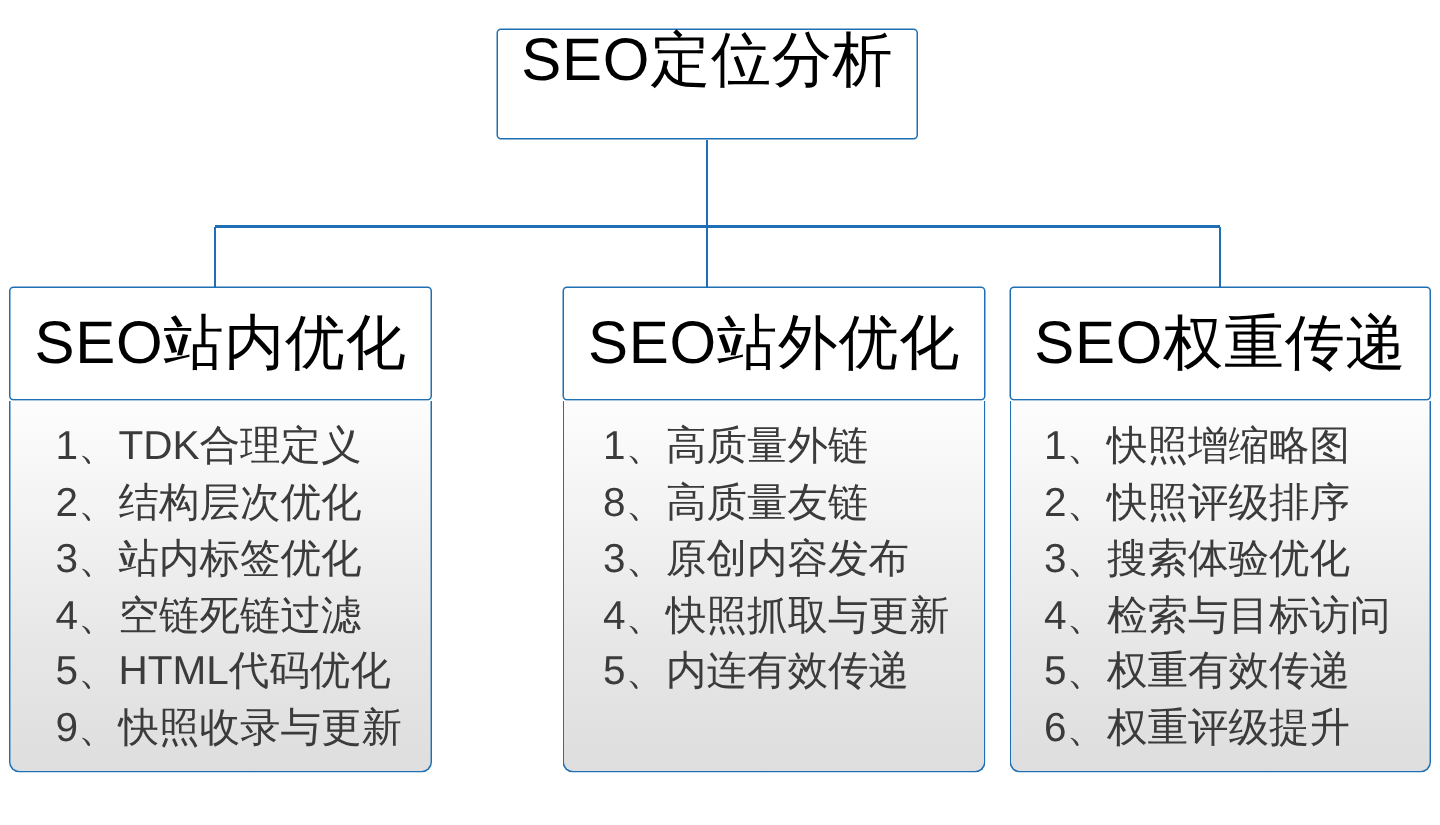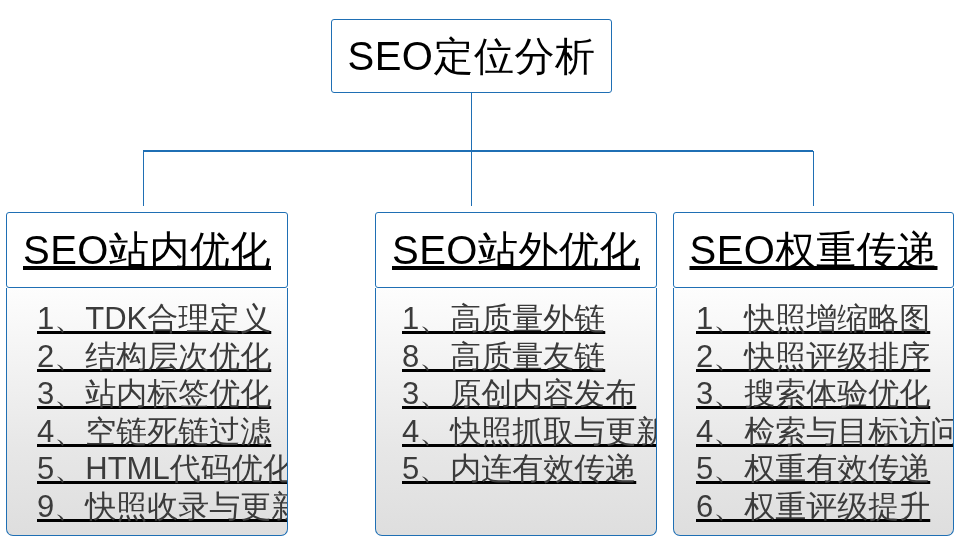--- a/index.html
+++ b/index.html
@@ -39,39 +39,37 @@
     position: absolute;
     left: 331px;
     top: 19px;
     width: 281px;
     height: 74px;
     box-sizing: border-box;
     border: 1.4px solid #1f6fb4;
     background: #ffffff;
     border-radius: 3px;
     display: flex;
-    align-items: center;
     justify-content: center;
   }
   #root-node .node-title {
     font-size: 40px;
     font-weight: 300;
     color: #000000;
     letter-spacing: 0.5px;
     line-height: 1;
     white-space: nowrap;
   }
 
   
   .branch-column {
     position: absolute;
-    top: 212px;
+    top: 191px;
     width: 282px;
     height: 231px;
-    text-decoration: underline;
   }
   #branch-col-0 { left: 6px; }
   #branch-col-1 { left: 331px; padding-left: 44px; }
   #branch-col-2 { left: 673px; width: 281px; }
 
   .branch-header {
     box-sizing: border-box;
     width: 100%;
     height: 76px;
     border: 1.4px solid #1f6fb4;
@@ -108,21 +106,21 @@
 
   .item-list {
     list-style: none;
     margin: 0;
     padding: 0 0 0 30px;
   }
   #branch-col-1 .item-list { padding-left: 26px; }
   #branch-col-2 .item-list { padding-left: 22px; }
 
   .item-list li {
-    font-size: 31px;
+    font-size: 27px;
     font-weight: 300;
     color: #3b3b3b;
     line-height: 37.5px;
     white-space: nowrap;
     letter-spacing: 0px;
   }
 </style>
 </head>
 <body>
 

